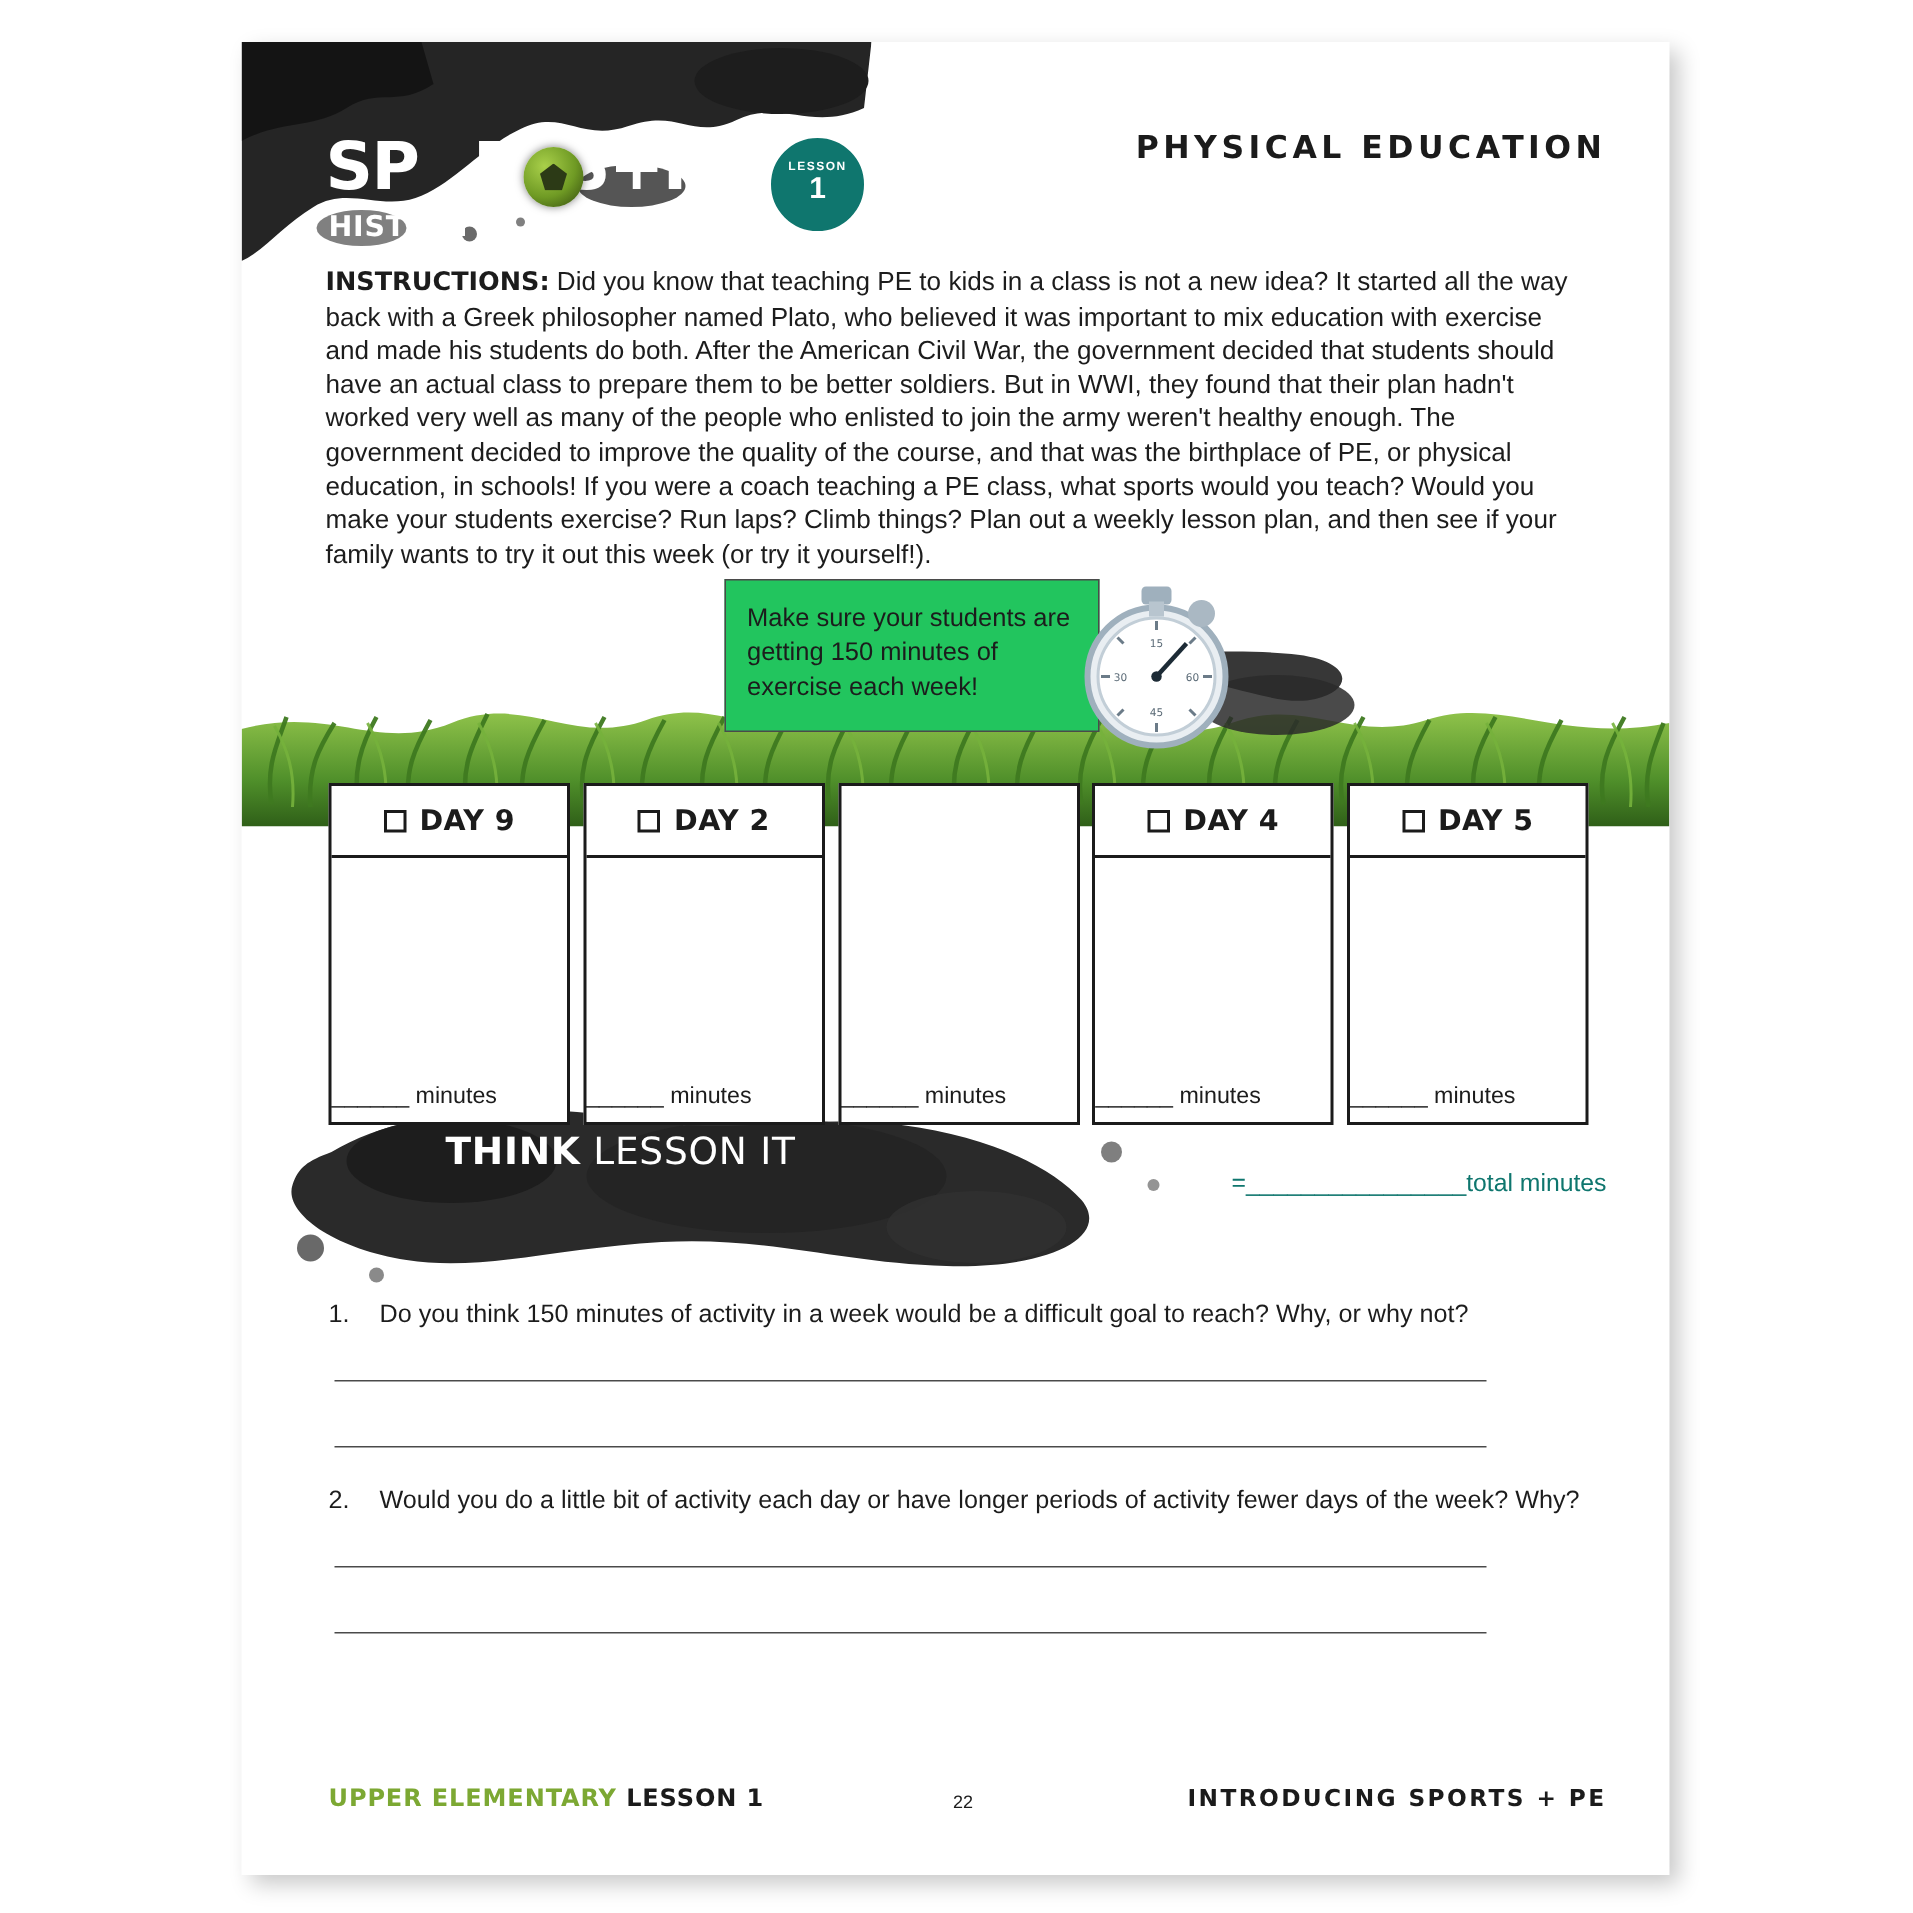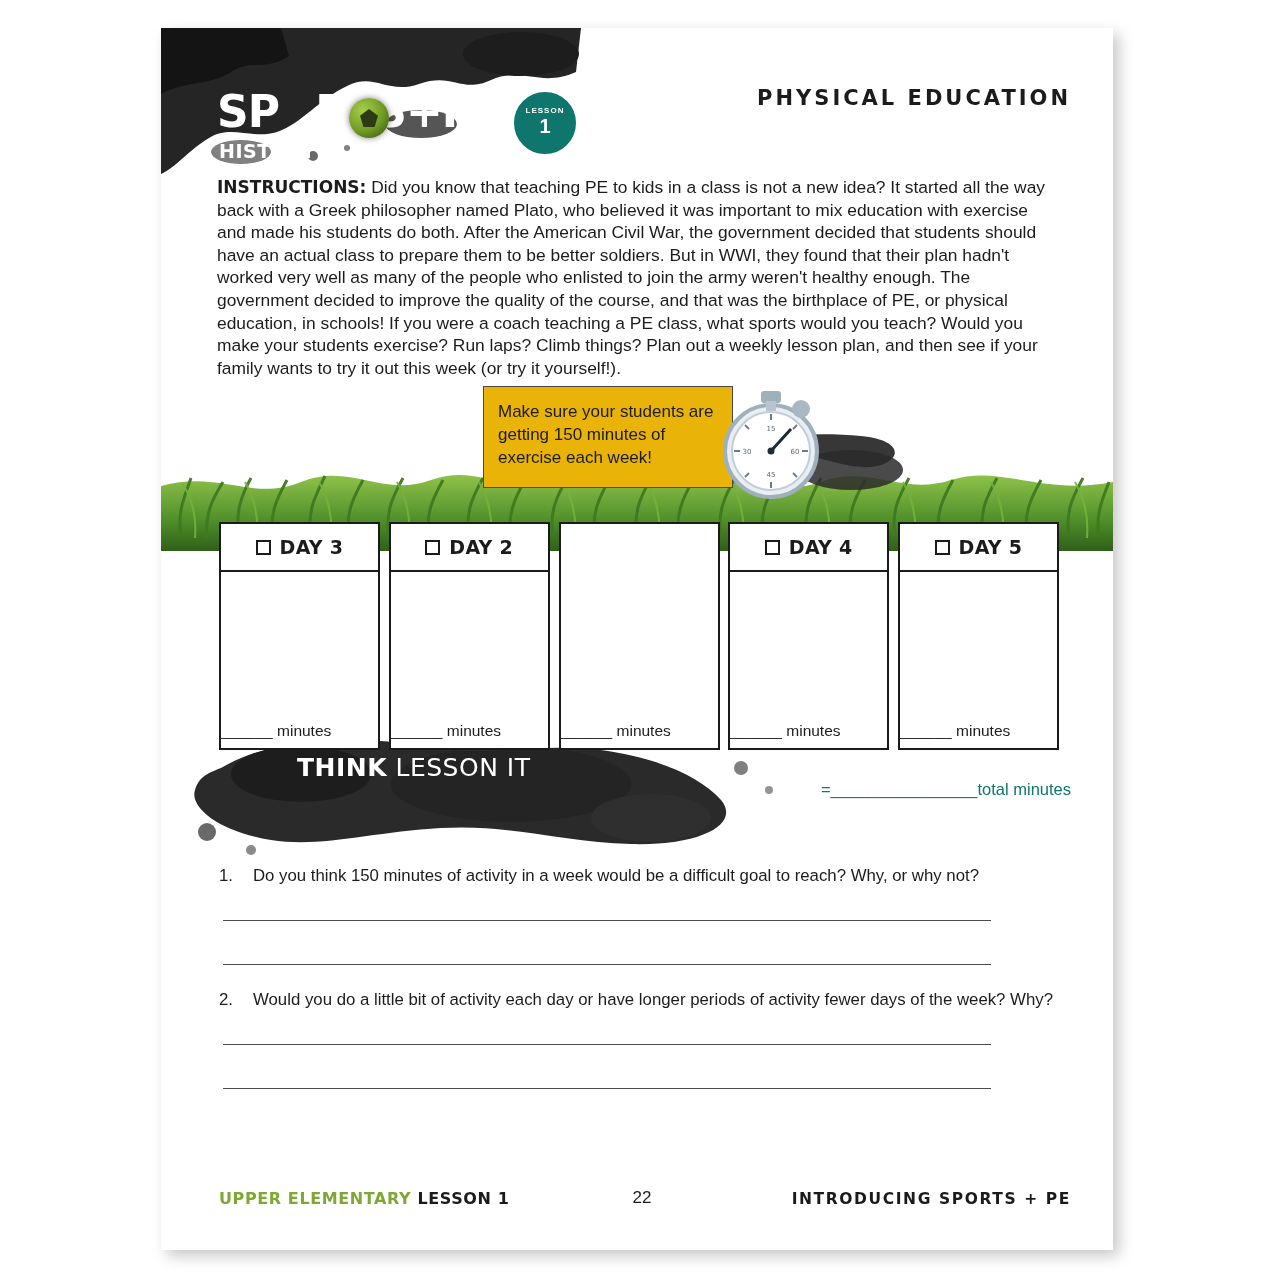--- a/index.html
+++ b/index.html
@@ -147,21 +147,21 @@
     top: 398px;
     width: 952px;
     height: 125px;
   }
   .tip-box {
     position: absolute;
     left: 322px;
     top: 358px;
     width: 248px;
     height: 100px;
-    background: #eab308;
+    background: #22c55e;
     border: 1px solid #4a4a4a;
     z-index: 5;
   }
   .tip-text {
     position: absolute;
     left: 14px;
     top: 13px;
     width: 222px;
     font-size: 17px;
     line-height: 23px;
@@ -291,21 +291,21 @@
     letter-spacing: 0.6px;
   }
   .footer-left .green { color: #7ca833; font-weight: bold; }
   .footer-left .dark { color: #1b1b1b; font-weight: bold; }
   .footer-page {
     position: absolute;
     left: 10px;
     right: 0;
     bottom: 42px;
     text-align: center;
-    font-size: 17px;
+    font-size: 12px;
     color: #1c1c1c;
   }
   .footer-right {
     position: absolute;
     right: 42px;
     bottom: 42px;
     font-family: "DejaVu Sans", sans-serif;
     font-weight: bold;
     font-size: 15.5px;
     letter-spacing: 1.6px;
@@ -422,21 +422,21 @@
       <text x="58" y="48" font-size="7" fill="#5a6a76" text-anchor="middle" font-family="DejaVu Sans, sans-serif">15</text>
       <text x="58" y="94" font-size="7" fill="#5a6a76" text-anchor="middle" font-family="DejaVu Sans, sans-serif">45</text>
       <text x="34" y="71" font-size="7" fill="#5a6a76" text-anchor="middle" font-family="DejaVu Sans, sans-serif">30</text>
       <text x="82" y="71" font-size="7" fill="#5a6a76" text-anchor="middle" font-family="DejaVu Sans, sans-serif">60</text>
     </svg>
 
     <div class="days">
       <div class="day-card">
         <div class="day-head">
           <span class="checkbox"></span>
-          <span class="day-label">DAY 3</span>
+          <span class="day-label">DAY 9</span>
         </div>
         <div class="day-minutes">______ minutes</div>
       </div>
       <div class="day-card">
         <div class="day-head">
           <span class="checkbox"></span>
           <span class="day-label">DAY 2</span>
         </div>
         <div class="day-minutes">______ minutes</div>
       </div>

